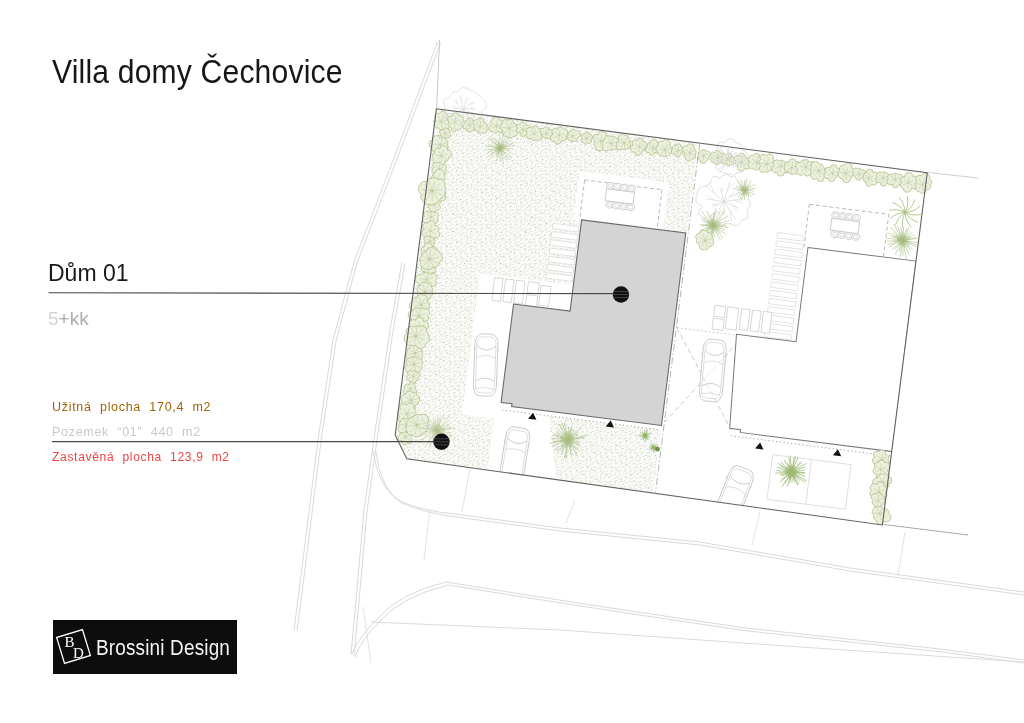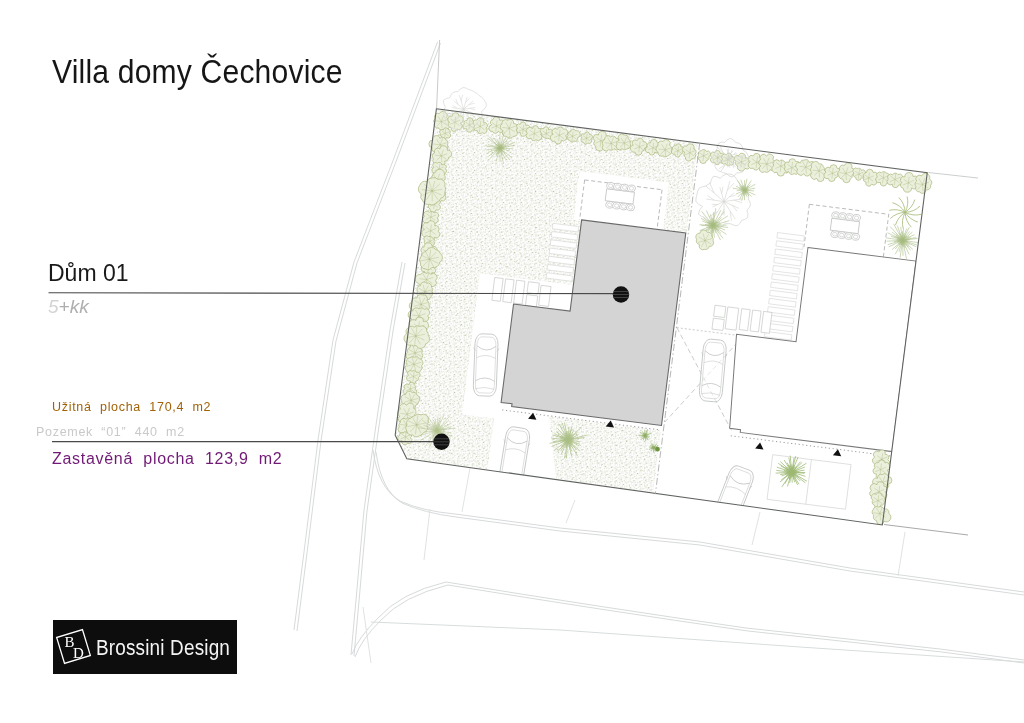--- a/index.html
+++ b/index.html
@@ -441,25 +441,25 @@
 <g>
       <circle cx="441.5" cy="441.8" r="8.2" fill="#111"></circle>
       <path d="M434,438.8 h15 M433.5,441.8 h16 M434,444.8 h15" stroke="#555" stroke-width="0.7"></path>
     </g>
 </svg>
 
 <div class="abs" style="left:52px;top:52px;font-size:34px;color:#161616;letter-spacing:0.2px;transform:scaleX(0.885);transform-origin:left top;">Villa domy Čechovice</div>
 
 <div class="abs" style="left:48px;top:260px;font-size:23px;color:#191919;">Dům 01</div>
 
-<div class="abs" style="left:48px;top:296px;font-size:19px;font-style:italic;"><span style="color:#d4d4d4">5</span><span style="color:#aeaeae">+kk</span></div>
+<div class="abs" style="left:48px;top:308px;font-size:19px;"><span style="color:#d4d4d4">5</span><span style="color:#aeaeae">+kk</span></div>
 
 <div class="abs" style="left:52px;top:400px;font-size:12.5px;color:#a16207;letter-spacing:0.7px;">Užitná&nbsp;&nbsp;plocha&nbsp;&nbsp;170,4&nbsp;&nbsp;m2</div>
-<div class="abs" style="left:36px;top:425px;font-size:12.5px;color:#c9c9c9;letter-spacing:0.7px;">Pozemek&nbsp;&nbsp;“01”&nbsp;&nbsp;440&nbsp;&nbsp;m2</div>
-<div class="abs" style="left:52px;top:450px;font-size:16px;color:#701a75;letter-spacing:0.7px;">Zastavěná&nbsp;&nbsp;plocha&nbsp;&nbsp;123,9&nbsp;&nbsp;m2</div>
+<div class="abs" style="left:52px;top:425px;font-size:12.5px;color:#c9c9c9;letter-spacing:0.7px;">Pozemek&nbsp;&nbsp;“01”&nbsp;&nbsp;440&nbsp;&nbsp;m2</div>
+<div class="abs" style="left:52px;top:450px;font-size:12px;color:#ef4444;letter-spacing:0.7px;">Zastavěná&nbsp;&nbsp;plocha&nbsp;&nbsp;123,9&nbsp;&nbsp;m2</div>
 
 <div class="abs" style="left:53px;top:620px;width:184px;height:54px;background:#0d0d0d;"></div>
 
 <svg class="abs" style="left:53px;top:620px" width="60" height="54" viewBox="0 0 60 54">
     <rect x="7" y="13" width="27" height="27" fill="none" stroke="#fff" stroke-width="1.3" transform="rotate(-17 20.5 26.5)"></rect>
     <text x="11.5" y="27" font-family="Liberation Serif,serif" font-size="15" fill="#fff">B</text>
     <text x="20" y="38" font-family="Liberation Serif,serif" font-size="15" fill="#fff">D</text>
   </svg>
 
 <div class="abs" style="left:96px;top:635px;font-size:22px;color:#f4f4f4;letter-spacing:0.2px;transform:scaleX(0.86);transform-origin:left top;">Brossini Design</div>

